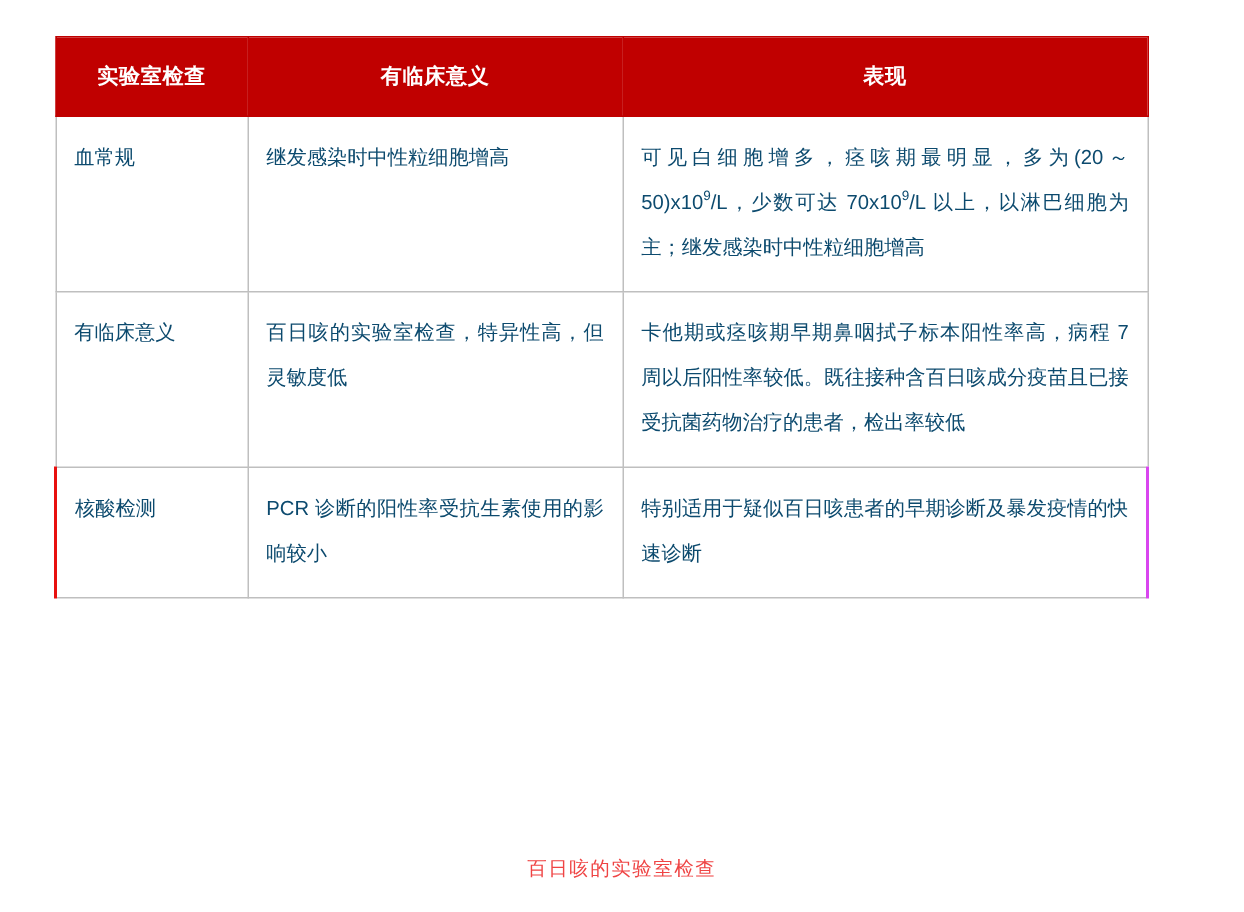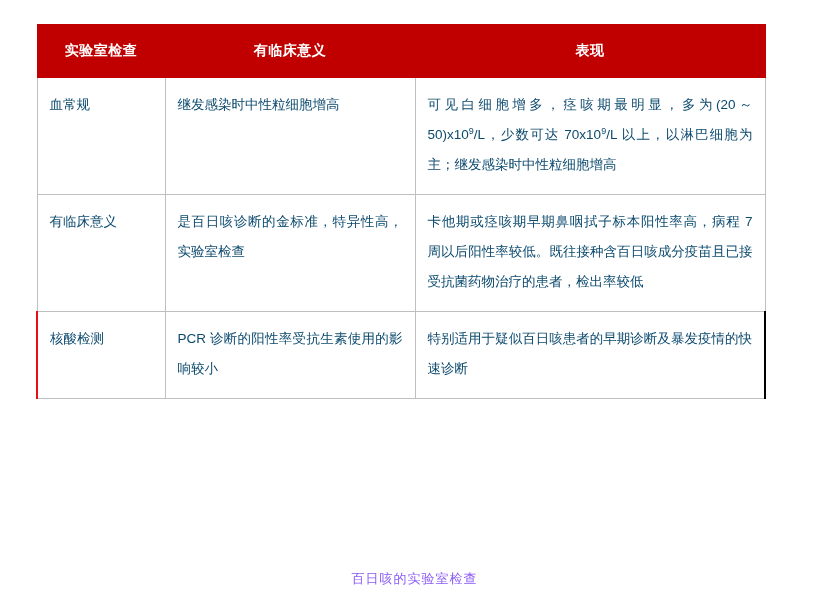--- a/index.html
+++ b/index.html
@@ -62,35 +62,35 @@
     text-align-last: left;
   }
   tr.highlight td {
     border-top: 2px solid #e8100f;
     border-bottom: 2px solid #e8100f;
   }
   tr.highlight td.first-cell {
     border-left: 2px solid #e8100f;
   }
   tr.highlight td.last-cell {
-    border-right: 2px solid #000000;
+    border-right: 2px solid #d946ef;
   }
   sup {
     font-size: 9px;
     vertical-align: super;
     line-height: 0;
   }
   .caption {
     position: absolute;
     left: 0;
     right: 0;
     top: 570px;
     text-align: center;
     font-size: 13px;
-    color: #8b5cf6;
+    color: #ef4444;
     letter-spacing: 1px;
   }
 </style>
 </head>
 <body>
 
 <div class="page">
 
   <div class="table-wrap">
     <table class="lab-table">
@@ -107,21 +107,21 @@
         </tr>
       </thead>
       <tbody id="table-body">
           <tr>
             <td class="col-name">血常规</td>
             <td class="justify">继发感染时中性粒细胞增高</td>
             <td class="justify">可见白细胞增多，痉咳期最明显，多为(20～50)x10<sup>9</sup>/L，少数可达 70x10<sup>9</sup>/L 以上，以淋巴细胞为主；继发感染时中性粒细胞增高</td>
           </tr>
           <tr>
             <td class="col-name">有临床意义</td>
-            <td class="justify">是百日咳诊断的金标准，特异性高，实验室检查</td>
+            <td class="justify">百日咳的实验室检查，特异性高，但灵敏度低</td>
             <td class="justify">卡他期或痉咳期早期鼻咽拭子标本阳性率高，病程 7 周以后阳性率较低。既往接种含百日咳成分疫苗且已接受抗菌药物治疗的患者，检出率较低</td>
           </tr>
           <tr class="highlight">
             <td class="col-name first-cell">核酸检测</td>
             <td class="justify">PCR 诊断的阳性率受抗生素使用的影响较小</td>
             <td class="justify last-cell">特别适用于疑似百日咳患者的早期诊断及暴发疫情的快速诊断</td>
           </tr>
         </tbody>
     </table>
   </div>

